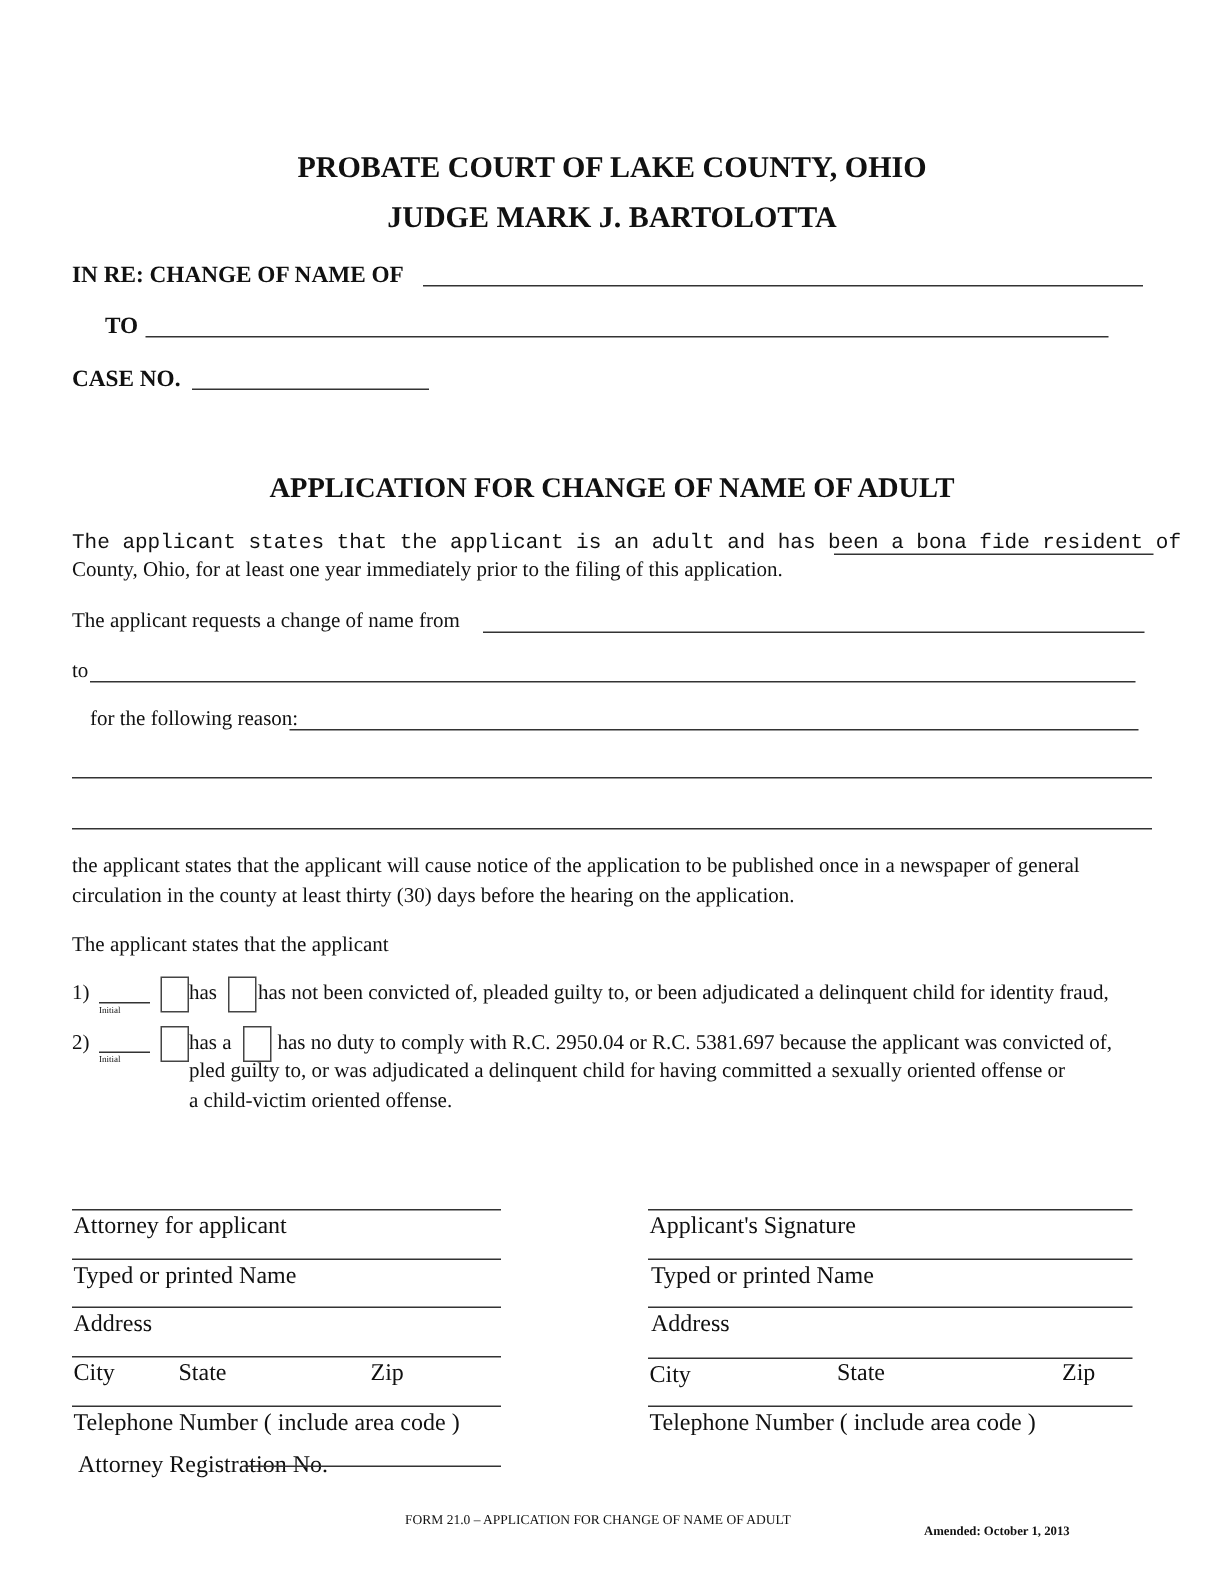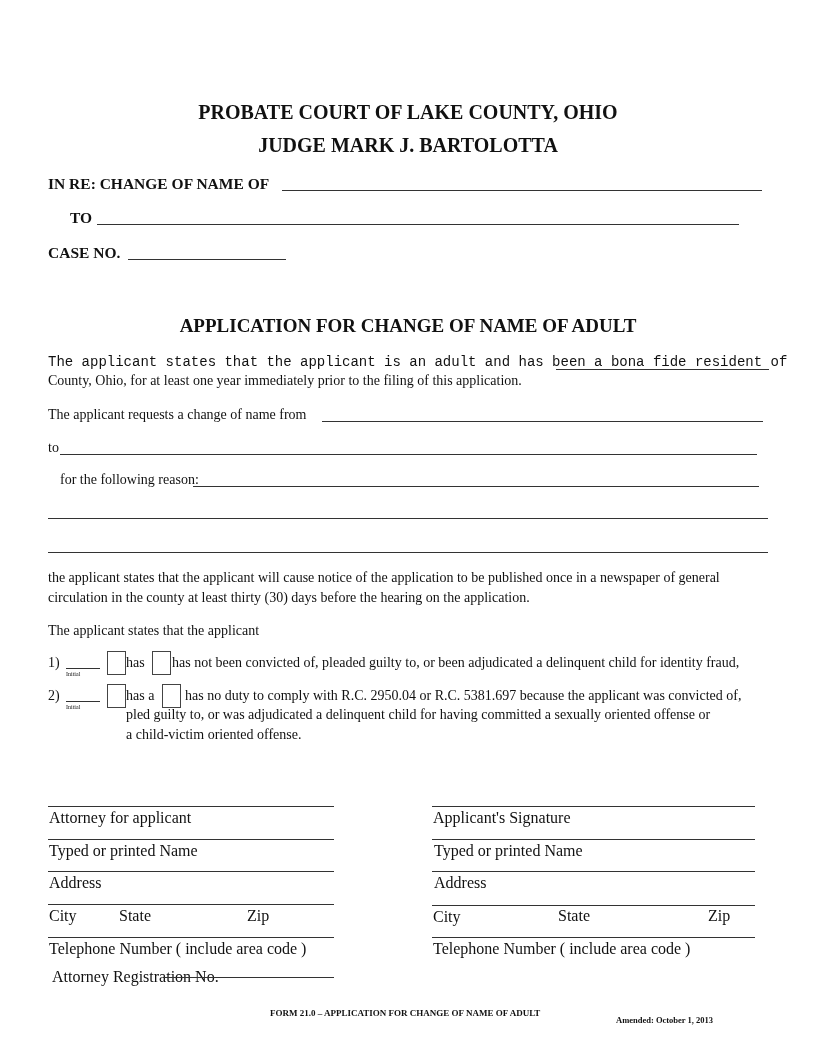--- a/index.html
+++ b/index.html
@@ -7,21 +7,21 @@
          font-family: "Liberation Serif", serif; color: #111; }
   .abs { position: absolute; }
   .title { left: 0; width: 816px; text-align: center; font-weight: bold; font-size: 20px; }
   .hdr { font-weight: bold; font-size: 15.5px; }
   .body { font-size: 14px; }
   .line { position: absolute; border-bottom: 1px solid #333; height: 0; }
   .heading { left: 0; width: 816px; text-align: center; font-weight: bold; font-size: 19px; }
   .cb { position: absolute; width: 17px; height: 22px; border: 1px solid #444; background: #fff; }
   .tiny { font-size: 6px; }
   .small { font-size: 16px; }
-  .footer { font-weight: bold; font-size: 9px; }
+  .footer { font-weight: normal; font-size: 9px; }
   .foot2 { font-weight: bold; font-size: 8.5px; }
 </style>
 </head>
 <body>
 
 <div class="abs title" style="top:101px;">PROBATE COURT OF LAKE COUNTY, OHIO</div>
 <div class="abs title" style="top:134px;">JUDGE MARK J. BARTOLOTTA</div>
 
 <div class="abs hdr" style="left:48px; top:175px;">IN RE: CHANGE OF NAME OF</div>
 <div class="line" style="left:282px; top:190px; width:480px;"><span></span></div>

